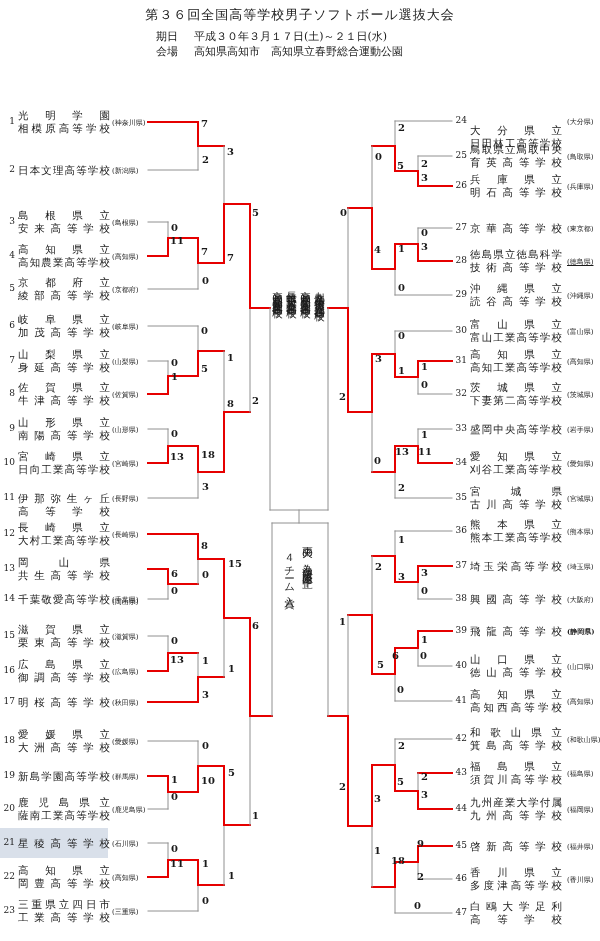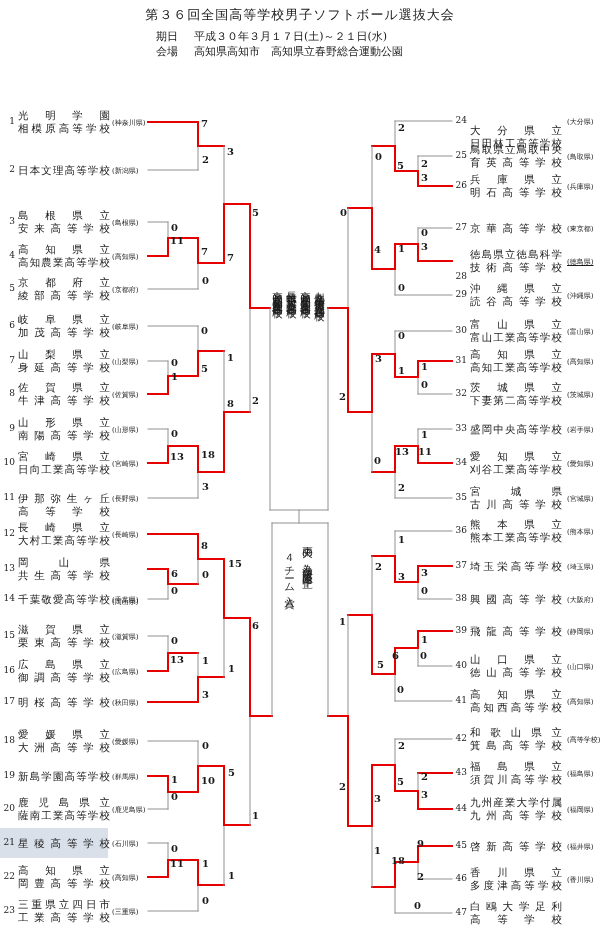--- a/index.html
+++ b/index.html
@@ -431,21 +431,21 @@
     <div class="pref" style="left: 567px; top: 182px;">(兵庫県)</div>
   </div>
 <div class="team">
     <div class="team-num" style="left: 452px; top: 222px;">27</div>
     <div class="team-name" style="left: 470px; top: 221.5px;">
       <div class="ln">京華高等学校</div>
     </div>
     <div class="pref" style="left: 567px; top: 224px;">(東京都)</div>
   </div>
 <div class="team">
-    <div class="team-num" style="left: 452px; top: 255px; margin-top: 16px;">28</div>
+    <div class="team-num" style="left: 452px; top: 255px;">28</div>
     <div class="team-name" style="left: 470px; top: 248px;">
       <div class="ln">徳島県立徳島科学</div>
       <div class="ln">技術高等学校</div>
     </div>
     <div class="pref" style="left: 567px; top: 257px; text-decoration: underline;">(徳島県)</div>
   </div>
 <div class="team">
     <div class="team-num" style="left: 452px; top: 289px;">29</div>
     <div class="team-name" style="left: 470px; top: 282px;">
       <div class="ln">沖縄県立</div>
@@ -520,21 +520,21 @@
     <div class="team-name" style="left: 470px; top: 592.5px;">
       <div class="ln">興國高等学校</div>
     </div>
     <div class="pref" style="left: 567px; top: 595px;">(大阪府)</div>
   </div>
 <div class="team">
     <div class="team-num" style="left: 452px; top: 625px;">39</div>
     <div class="team-name" style="left: 470px; top: 624.5px;">
       <div class="ln">飛龍高等学校</div>
     </div>
-    <div class="pref" style="left: 567px; top: 627px;">(静岡県)</div>
+    <div class="pref" style="left: 567px; top: 627px; font-weight: bold;">(静岡県)</div>
   </div>
 <div class="team">
     <div class="team-num" style="left: 452px; top: 660px;">40</div>
     <div class="team-name" style="left: 470px; top: 653px;">
       <div class="ln">山口県立</div>
       <div class="ln">徳山高等学校</div>
     </div>
     <div class="pref" style="left: 567px; top: 662px;">(山口県)</div>
   </div>
 <div class="team">
@@ -544,21 +544,21 @@
       <div class="ln">高知西高等学校</div>
     </div>
     <div class="pref" style="left: 567px; top: 697px;">(高知県)</div>
   </div>
 <div class="team">
     <div class="team-num" style="left: 452px; top: 733px;">42</div>
     <div class="team-name" style="left: 470px; top: 726px;">
       <div class="ln">和歌山県立</div>
       <div class="ln">箕島高等学校</div>
     </div>
-    <div class="pref" style="left: 567px; top: 735px;">(高等学校)</div>
+    <div class="pref" style="left: 567px; top: 735px;">(和歌山県)</div>
   </div>
 <div class="team">
     <div class="team-num" style="left: 452px; top: 767px;">43</div>
     <div class="team-name" style="left: 470px; top: 760px;">
       <div class="ln">福島県立</div>
       <div class="ln">須賀川高等学校</div>
     </div>
     <div class="pref" style="left: 567px; top: 769px;">(福島県)</div>
   </div>
 <div class="team">

